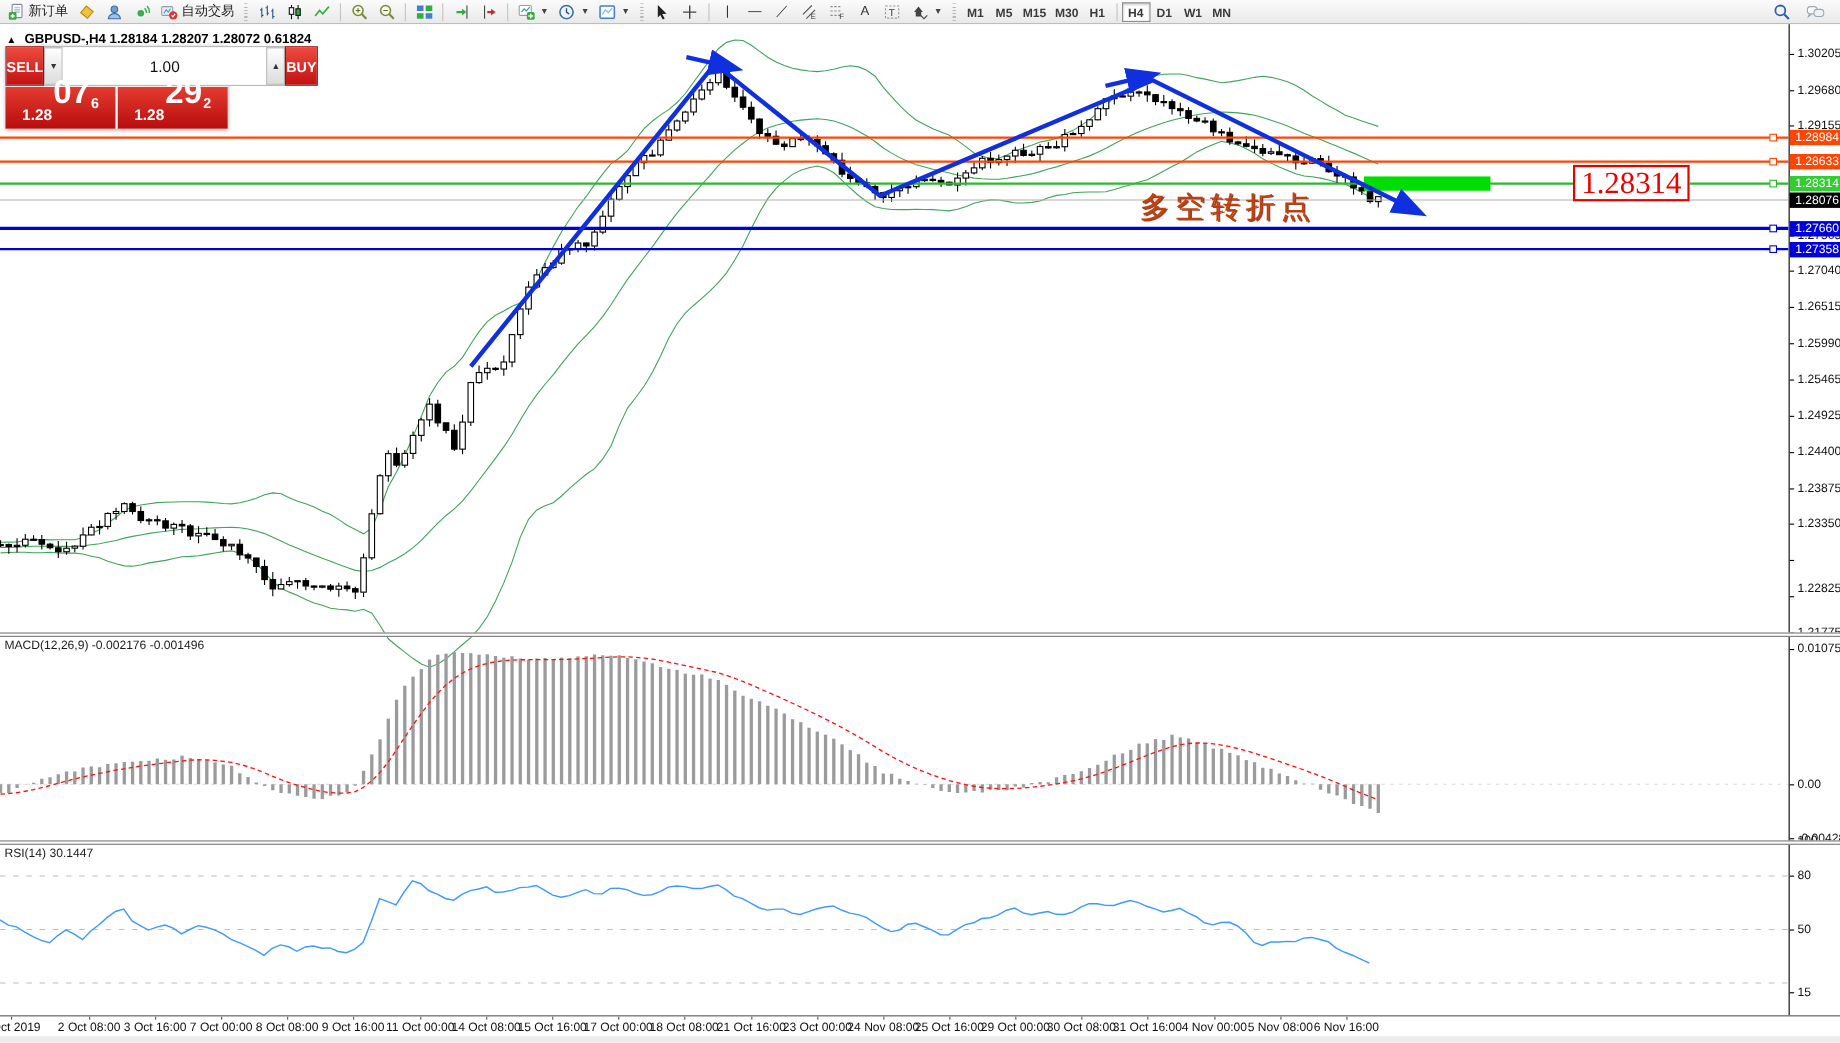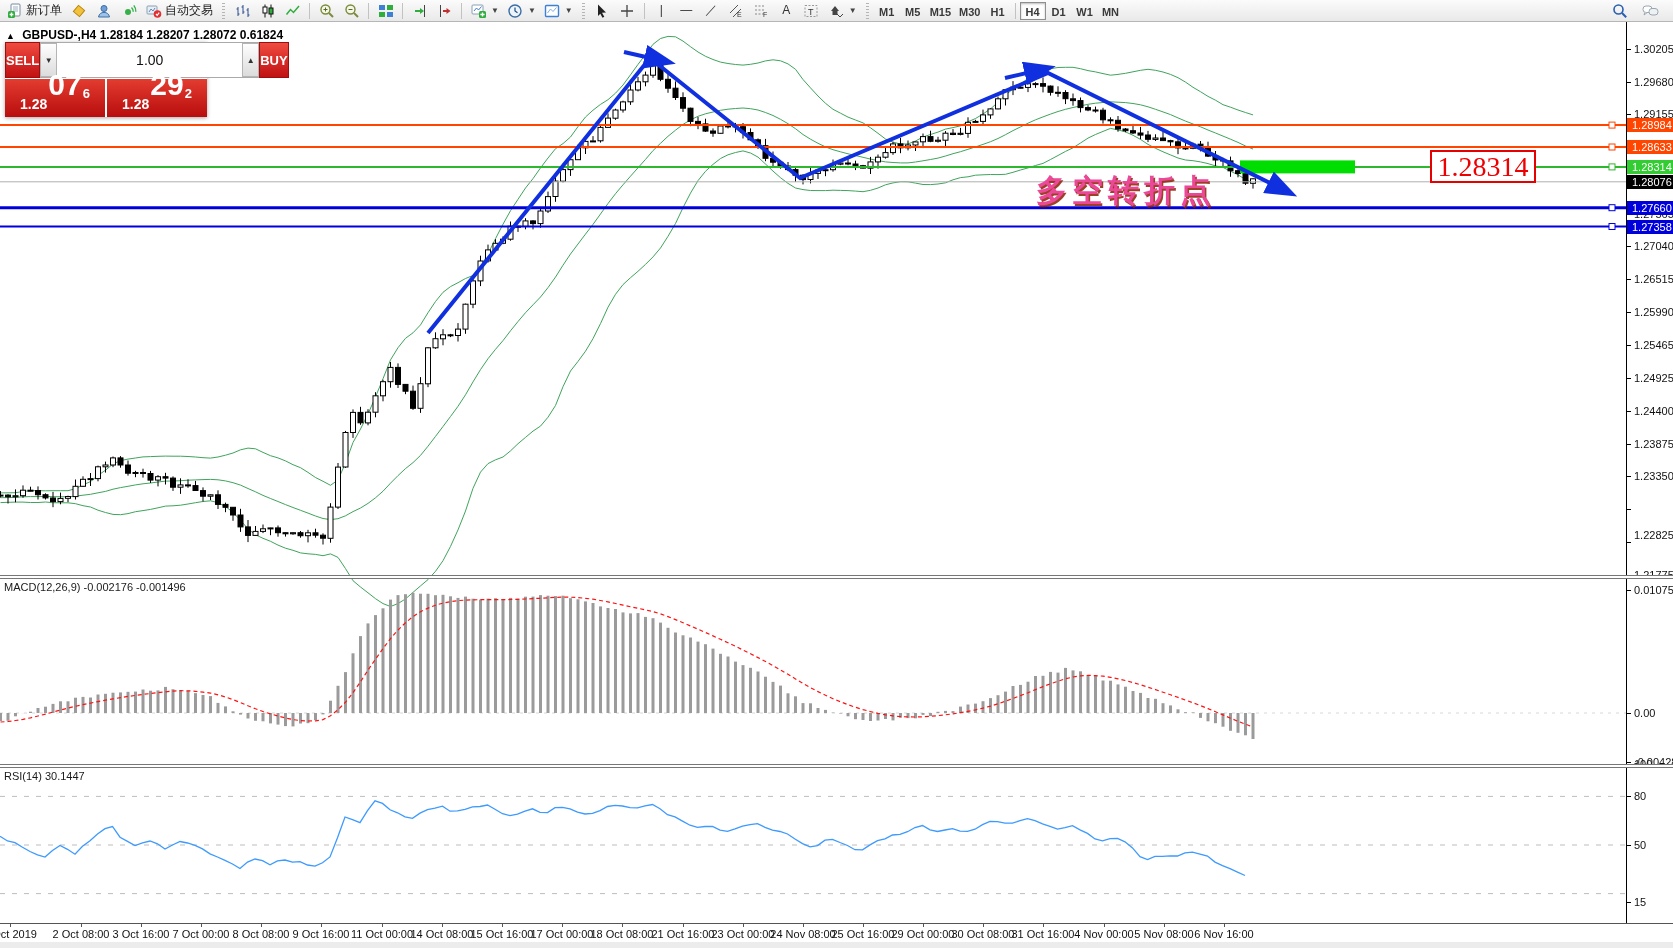--- a/index.html
+++ b/index.html
@@ -45,21 +45,21 @@
   .spinner{flex:1;display:flex;background:#fff;border-top:1px solid #aaa;border-bottom:1px solid #aaa;}
   .spin-btn{width:17px;background:linear-gradient(#fefefe,#dcdcdc);border:1px solid #b5b5b5;font-size:8px;color:#333;
     display:flex;align-items:center;justify-content:center;cursor:default;}
   .vol-input{flex:1;border:none;outline:none;text-align:center;font-size:14px;color:#111;min-width:0;}
   .tp-row2{display:flex;gap:2px;margin-top:1px;height:38px;}
   .big-price{flex:1;background:linear-gradient(#e33c30,#b80d0d);color:#fff;display:flex;align-items:flex-end;justify-content:center;padding-bottom:2px;}
   .big-price .base{font-size:14px;font-weight:bold;margin-bottom:3px;}
   .big-price .big{font-size:30px;font-weight:bold;line-height:28px;margin:16px 1px;}
   .big-price .sup{font-size:13px;font-weight:bold;margin-bottom:14px;}
   
-  .turning-text{position:absolute;top:170px;left:1036px;font-size:31px;font-weight:bold;color:#ec4899;
+  .turning-text{position:absolute;top:170px;left:1036px;font-size:27px;font-weight:normal;color:#c2410c;
     letter-spacing:5px;text-shadow:1.5px 1.5px 0 rgba(140,30,0,.85);white-space:nowrap;}
   .price-callout{position:absolute;top:150px;left:1430px;width:106px;height:33px;border:2px solid #e60000;
     background:#fff;color:#ee0000;font-family:"Liberation Serif",serif;font-size:28px;line-height:29px;text-align:center;}
 </style>
 </head>
 <body>
 
 <div class="toolbar">
   <span class="tbtn">
     <span class="icon">

